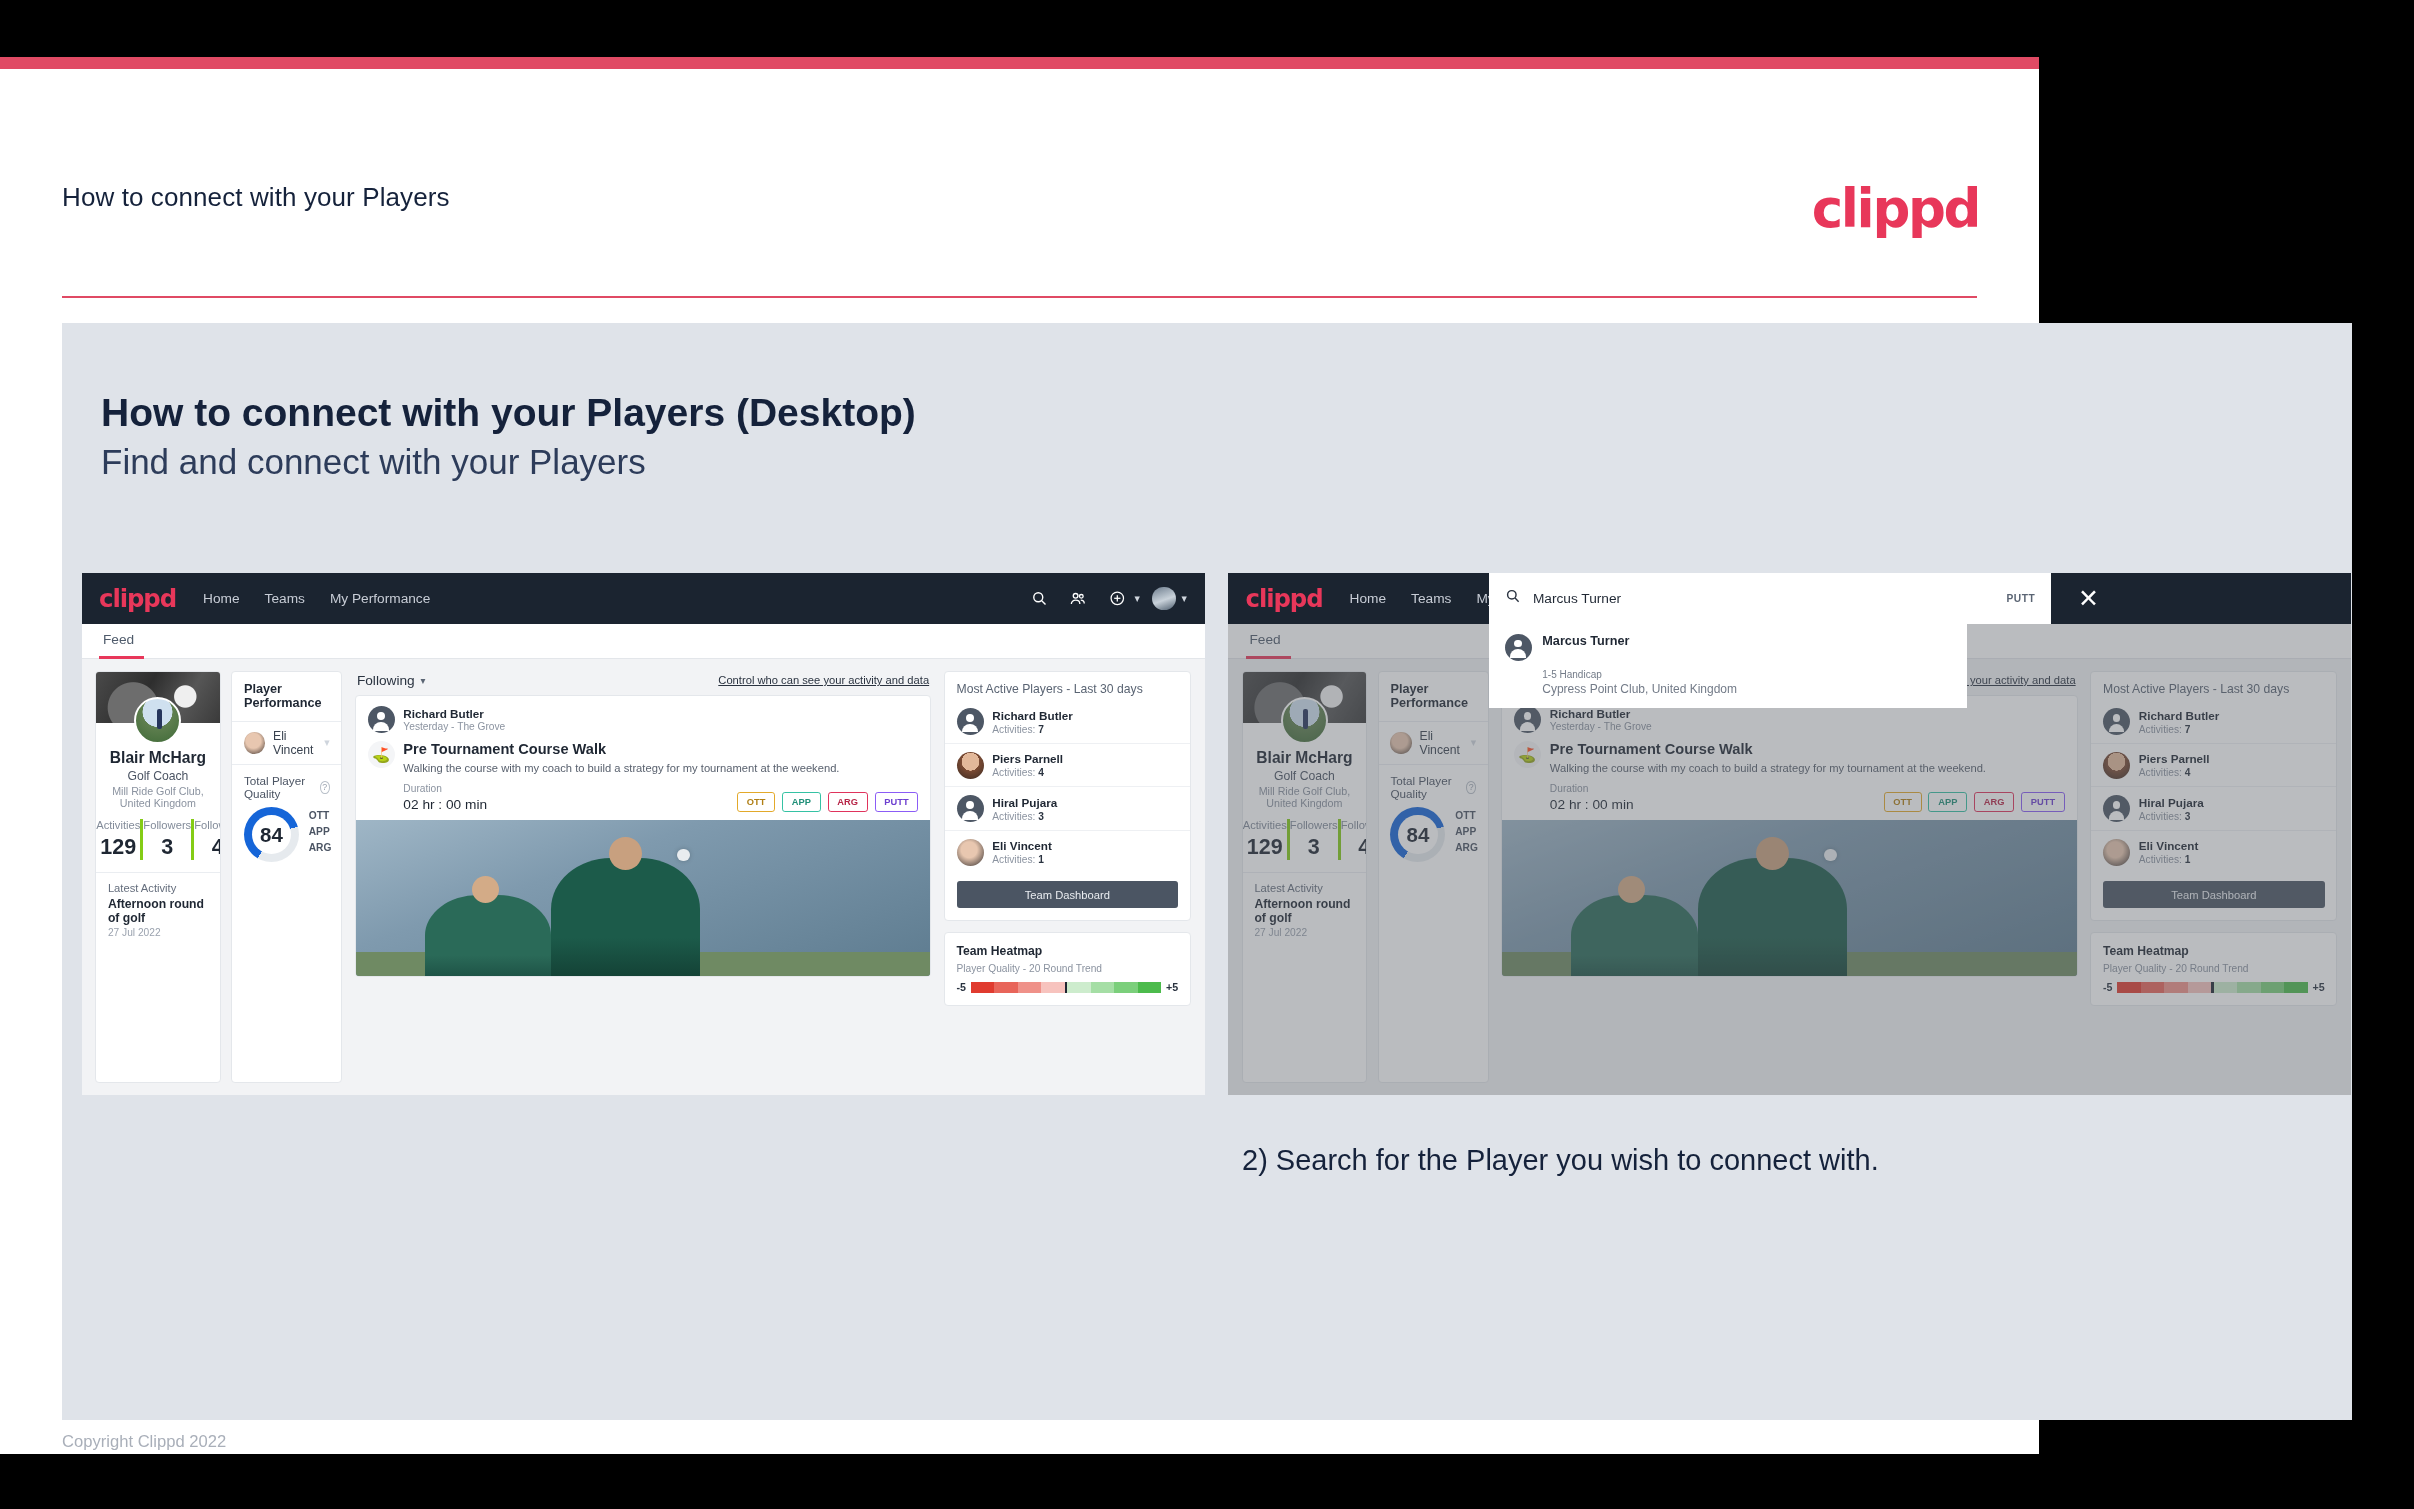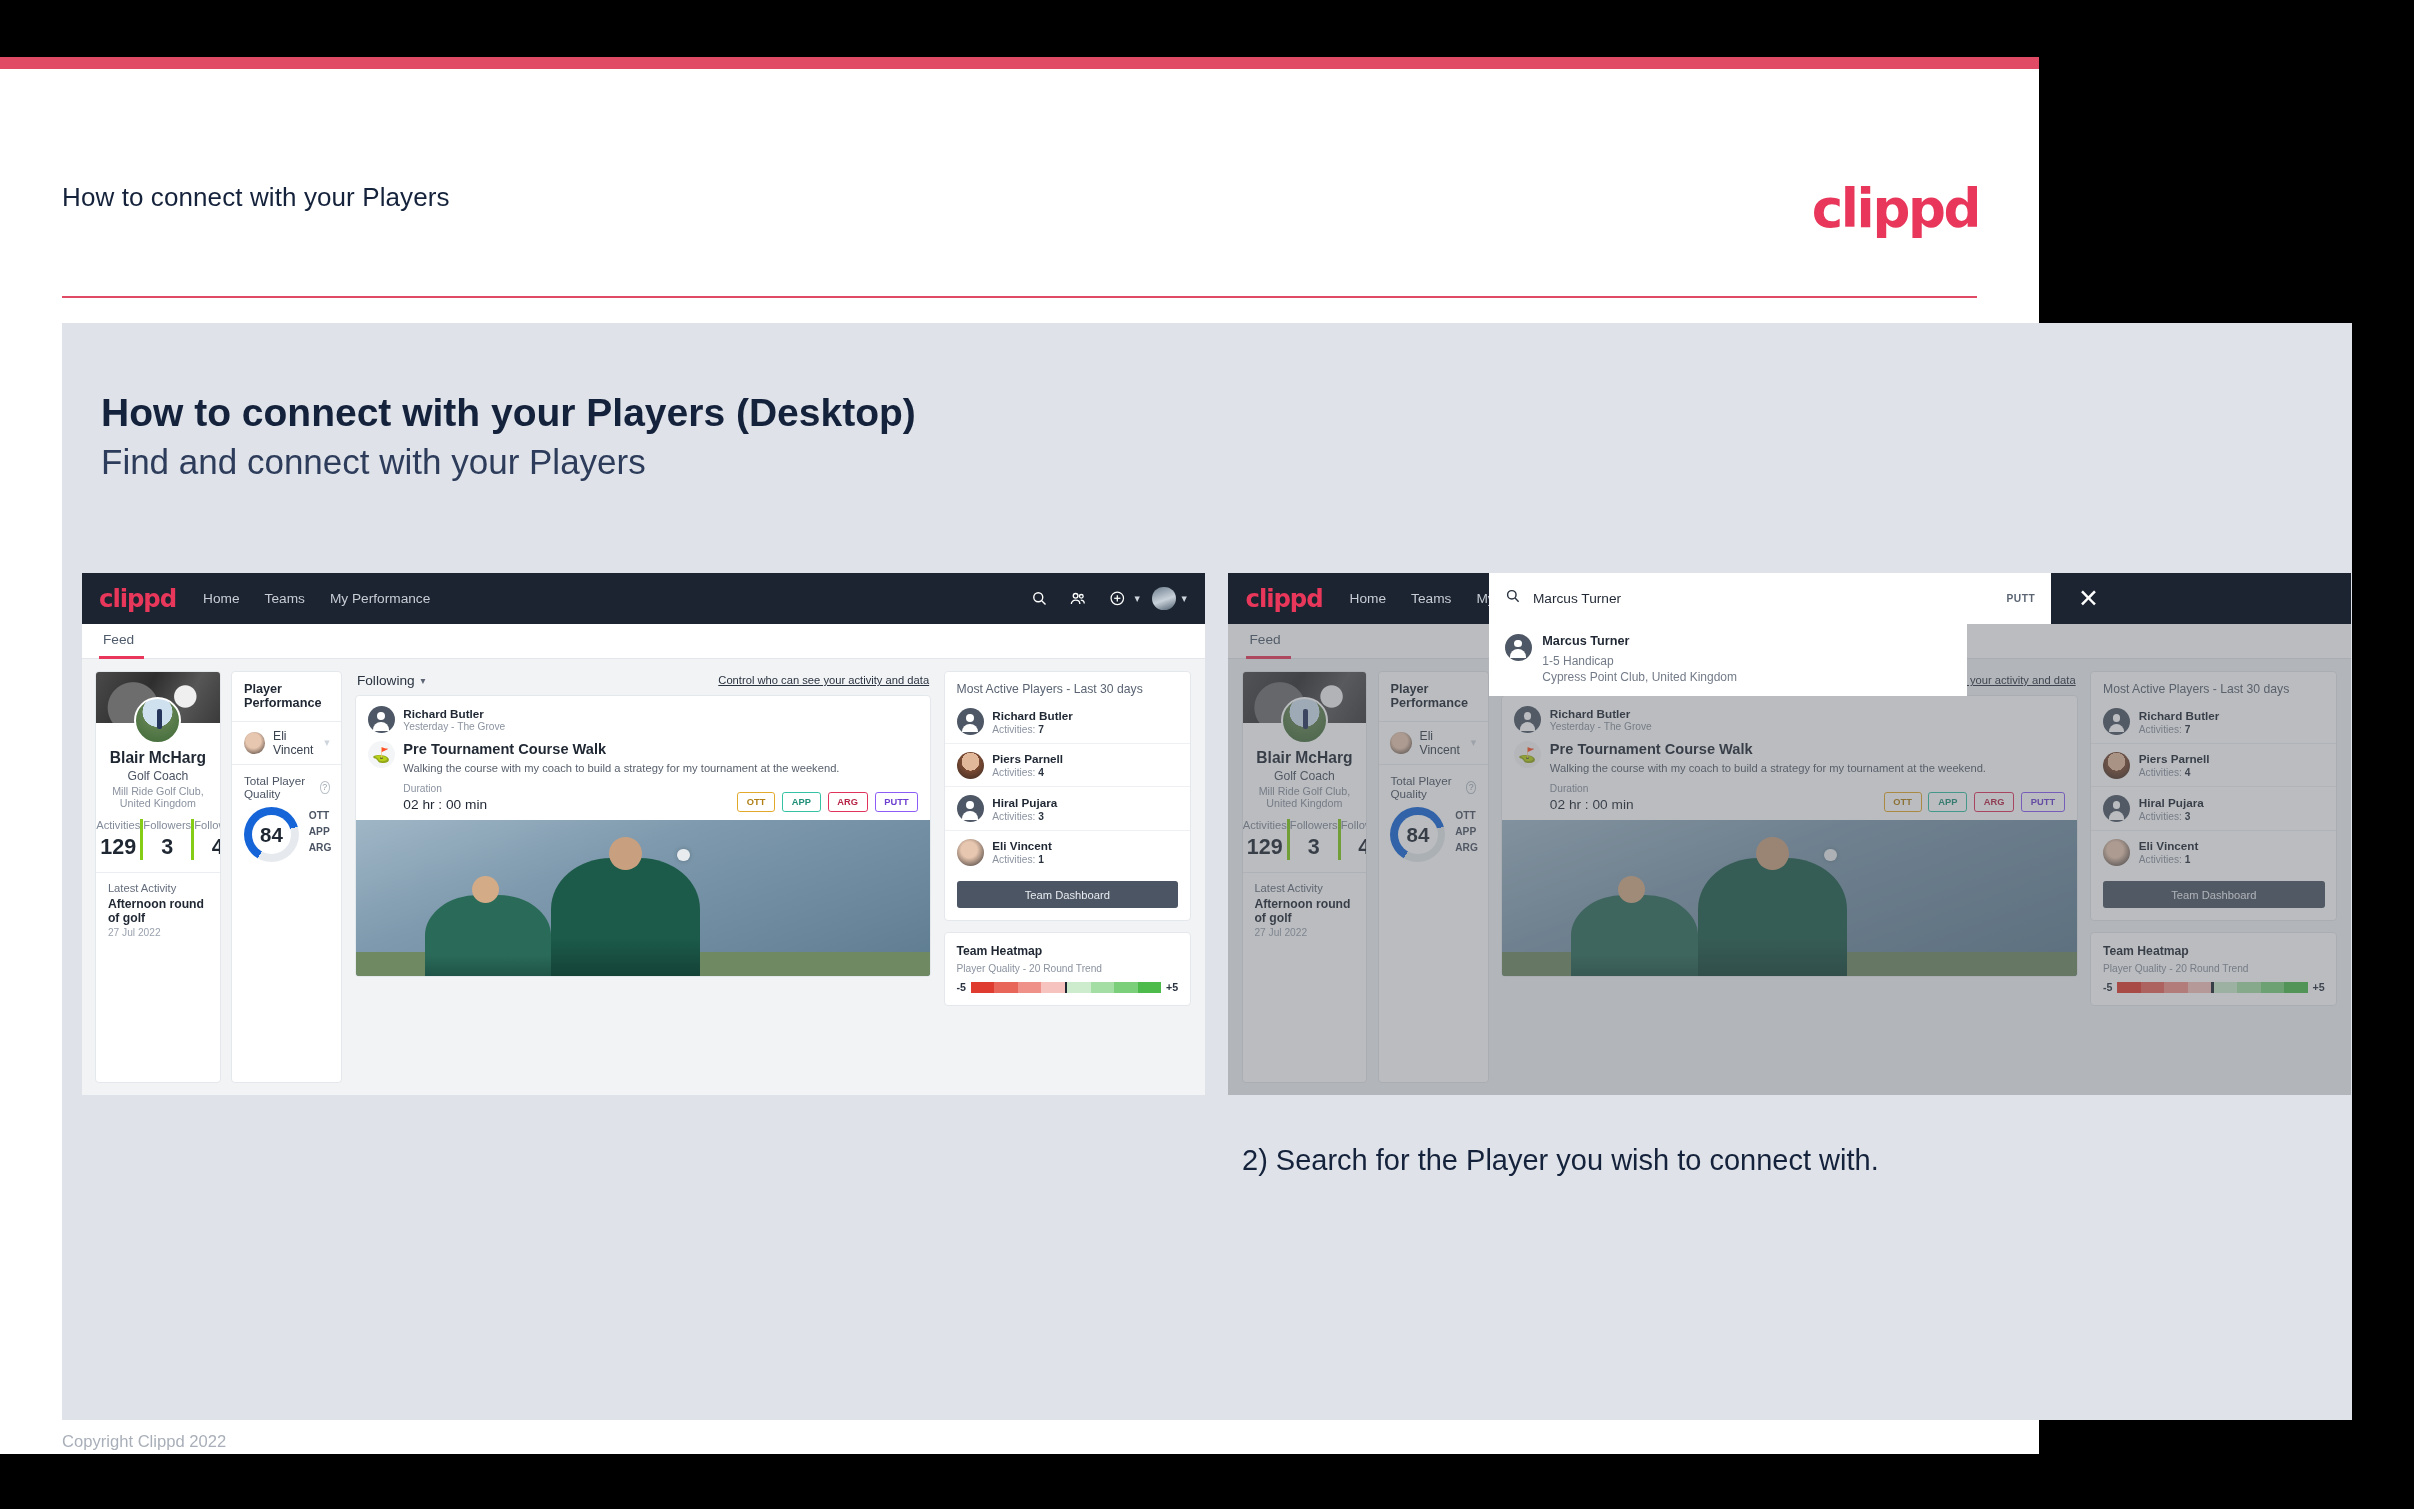--- a/index.html
+++ b/index.html
@@ -168,21 +168,21 @@
                display: flex; align-items: center; padding: 0 15.6px; }
   .searchbar .sic { color: #2a3340; font-size: 16.6px; margin-right: 12.7px; }
   .searchbar .sval { flex: 1; font-size: 13.7px; color: #1f2733; }
   .searchbar .clr { font-size: 10.2px; font-weight: 700; color: #5a6473; letter-spacing: 0.6px; }
   .closex { position: absolute; left: 845px; top: 9.8px; width: 31px; height: 31px; z-index: 7; color: #fff;
             font-size: 25px; display: flex; align-items: center; justify-content: center; }
   .sresults { position: absolute; left: 261px; top: 51px; width: 478px; background: #fff; z-index: 7;
               padding: 9.8px 15.6px 12.7px; }
   .sres-row { display: flex; gap: 10.7px; align-items: flex-start; }
   .sres-nm { font-size: 12.7px; font-weight: 700; color: #1f2733; }
-  .sres-l1 { font-size: 12px; color: #737b88; margin-top: 6px; }
+  .sres-l1 { font-size: 10px; color: #737b88; margin-top: 21px; }
   .sres-l2 { font-size: 12px; color: #737b88; margin-top: 2px; text-align: center; }
 
   .caption { position: absolute; font-size: 29px; line-height: 1.28; color: #15223b; }
   .cap-left  { left: 33px;   top: 819px; width: 683px; }
   .cap-right { left: 1180px; top: 819px; width: 683px; }
 
   .copyright { position: absolute; left: 62px; top: 1375px; font-size: 16.6px; color: #a9afb9; }
 </style>
 </head>
 <body>

